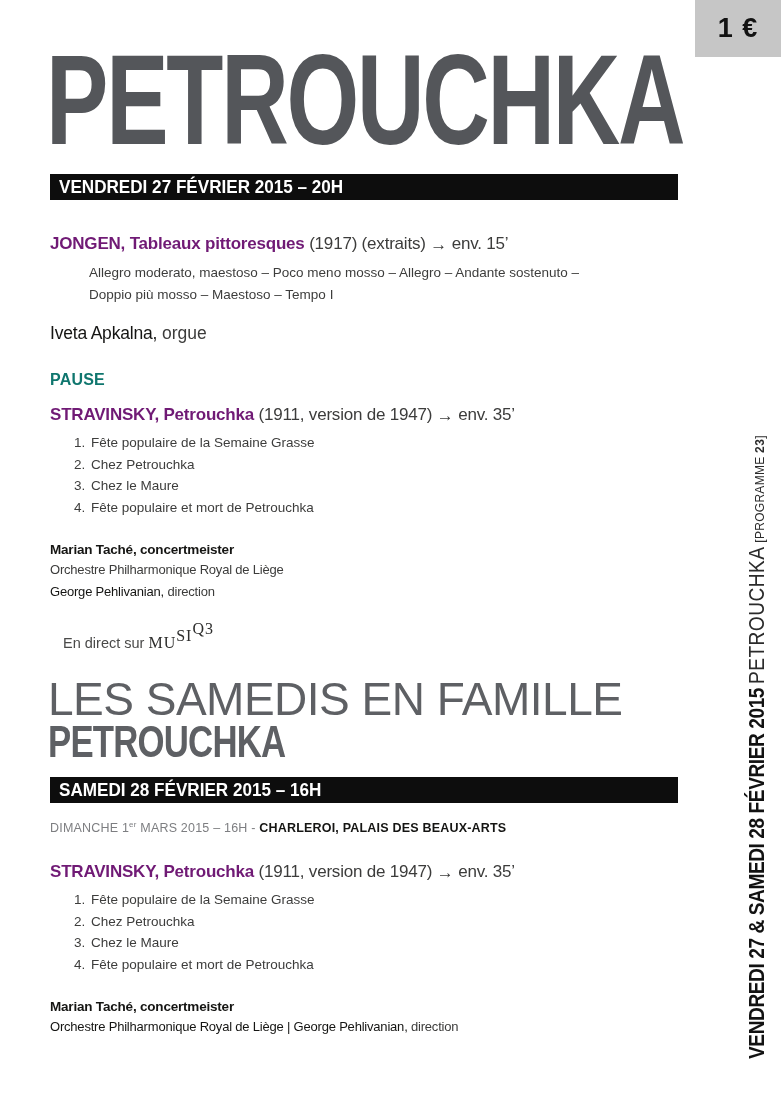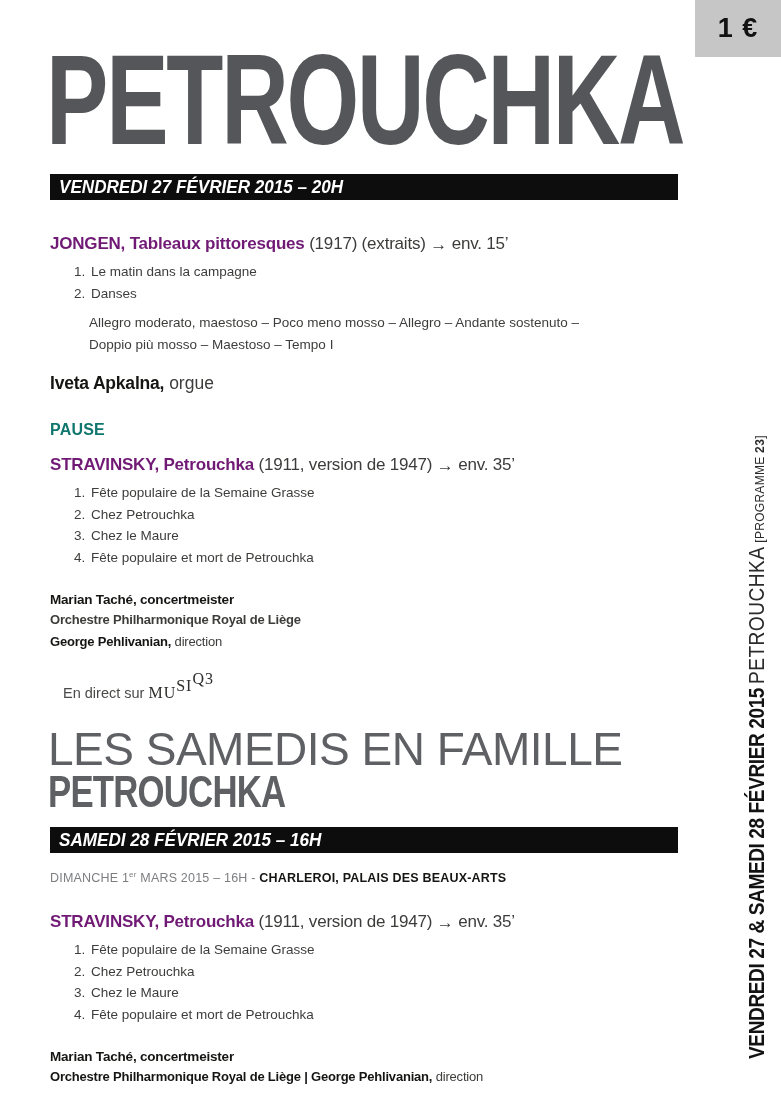--- a/index.html
+++ b/index.html
@@ -20,41 +20,41 @@
   .main-title{
     margin:48px 0 0 -4px;height:110px;
     font-size:128px;font-weight:bold;color:#54565a;line-height:0.82;
     letter-spacing:-3px;white-space:nowrap;
     transform:scaleX(0.73);transform-origin:0 0;
   }
 
   
   .date-bar{
     background:#0d0d0d;height:26px;margin-top:16px;color:#ffffff;
-    display:flex;align-items:center;padding-left:9px;box-sizing:border-box;font-style:italic;
+    display:flex;align-items:center;padding-left:9px;box-sizing:border-box;
   }
   .date-bar .condense{
     font-weight:bold;font-size:19px;white-space:nowrap;
     transform:scaleX(0.9);transform-origin:0 50%;
   }
 
   
   .work-head{margin:0;font-size:17px;color:#3c3c3b;letter-spacing:-0.2px;}
   .work-head .wt{color:#701a75;font-weight:bold;}
   .work-head .arrow{font-size:17px;position:relative;top:0.5px;}
   .mt-first{margin-top:34px;}
   .mt-work{margin-top:16px;}
   .movements{margin:7px 0 0 24px;}
   .mv{font-size:13.5px;color:#3d3d3c;line-height:21.5px;}
   .mv .num{display:inline-block;width:17px;}
   .tempo-block{margin:8px 0 10px 39px;}
   .tempo{font-size:13.5px;color:#3d3d3c;line-height:22px;margin:0;}
 
   .soloist{margin:17px 0 0 0;font-size:17.5px;color:#3c3c3b;}
-  .soloist .name, .bold-name{font-weight:bold;color:#151513;letter-spacing:-0.2px;}
+  .soloist .name, .bold-name{font-weight:normal;color:#151513;letter-spacing:-0.2px;}
   .pause{margin:27px 0 0 0;font-size:16px;font-weight:bold;color:#0f766e;letter-spacing:0.2px;}
 
   .credits{margin-top:22px;}
   .credit-small{margin:0;font-size:13.5px;font-weight:bold;color:#151513;line-height:19px;letter-spacing:-0.2px;}
   .credit-big{margin:0;font-size:13px;color:#3c3c3b;line-height:22px;letter-spacing:-0.2px;}
 
   
   .broadcast{margin:31px 0 0 13px;font-size:14.5px;color:#4a4a49;}
   .musiq3{font-family:"Liberation Serif", serif;color:#2e2e2d;letter-spacing:1px;font-size:16px;}
   .musiq3 .si{position:relative;top:-7px;}
@@ -101,24 +101,20 @@
   </div>
 
   <section>
 
     <p class="work-head mt-first">
       <b class="wt">JONGEN, Tableaux pittoresques</b>
       <span>(1917) (extraits)</span>
       <span class="arrow">→</span>
       <span>env. 15’</span>
     </p>
-    <div class="movements">
-      <div class="mv"><span class="num">1.</span><span>Le matin dans la campagne</span></div>
-      <div class="mv"><span class="num">2.</span><span>Danses</span></div>
-    </div>
 
     <div class="tempo-block">
       <p class="tempo">Allegro moderato, maestoso – Poco meno mosso – Allegro – Andante sostenuto –</p>
       <p class="tempo">Doppio più mosso – Maestoso – Tempo I</p>
     </div>
 
     <p class="soloist">
       <span class="name">Iveta Apkalna,</span>
       <span>orgue</span>
     </p>

